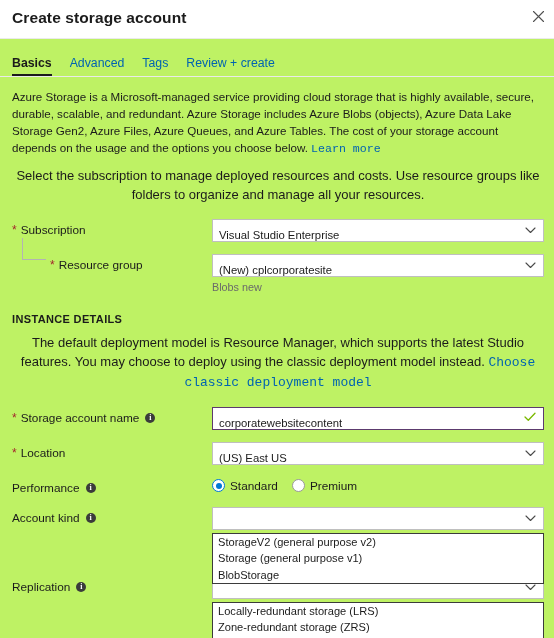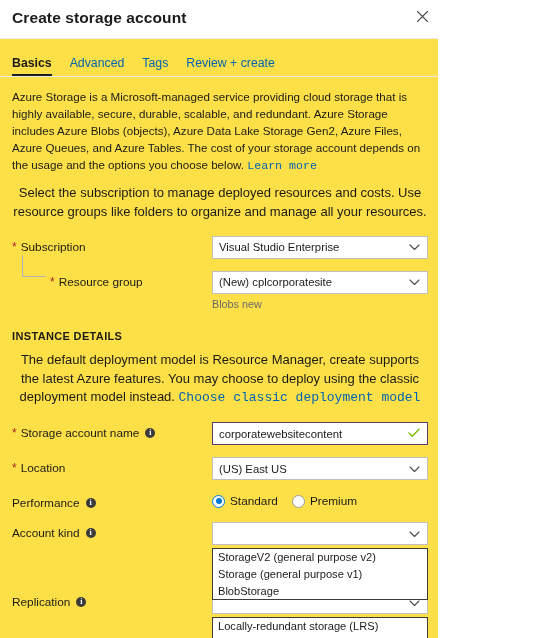--- a/index.html
+++ b/index.html
@@ -4,21 +4,21 @@
 <style>
   * { box-sizing: border-box; margin: 0; padding: 0; }
   html, body {
     width: 554px;
     height: 638px;
     background: #ffffff;
     font-family: "Liberation Sans", sans-serif;
     color: #1b1b1b;
     overflow: hidden;
   }
-  .blade { position: relative; width: 438px; height: 638px; background: #fde047; }
+  .blade { position: relative; width: 554px; height: 638px; background: #bef264; }
 
   
   .blade-header {
     position: relative;
     height: 38px;
     padding: 9px 0 0 12px;
     background: #fff;
   }
   .blade-title {
     font-size: 15.5px;
@@ -163,21 +163,21 @@
   
   .select, .textbox {
     width: 100%;
     height: 23px;
     border: 1px solid #bfbfbf;
     background: #fff;
     font-size: 11.3px;
     color: #1b1b1b;
     padding: 0 26px 0 6px;
     display: flex;
-    align-items: center;
+    align-items: flex-end;
     cursor: pointer;
     position: relative;
     font-family: "Liberation Sans", sans-serif;
     white-space: nowrap;
     overflow: hidden;
   }
   .textbox.focused {
     border: 1.5px solid #5c3a6e;
     cursor: text;
   }
@@ -325,21 +325,21 @@
               </svg>
             </span>
           </div>
           <span class="helper-link">Blobs new</span>
         </div>
       </div>
 
     </div>
 
     <div class="section-title" style="margin-top:18px;">INSTANCE DETAILS</div>
-    <p class="section-desc"><span>The default deployment model is Resource Manager, create supports the latest Azure features. You may choose to deploy using the classic deployment model instead. </span><a class="link">Choose classic deployment model</a></p>
+    <p class="section-desc"><span>The default deployment model is Resource Manager, which supports the latest Studio features. You may choose to deploy using the classic deployment model instead. </span><a class="link">Choose classic deployment model</a></p>
 
     <div class="form">
 
       <div class="row">
         <div class="row-label">
           <span class="req">*</span>
           <span>Storage account name</span>
           <span class="info-icon">i</span>
         </div>
         <div class="row-control">

